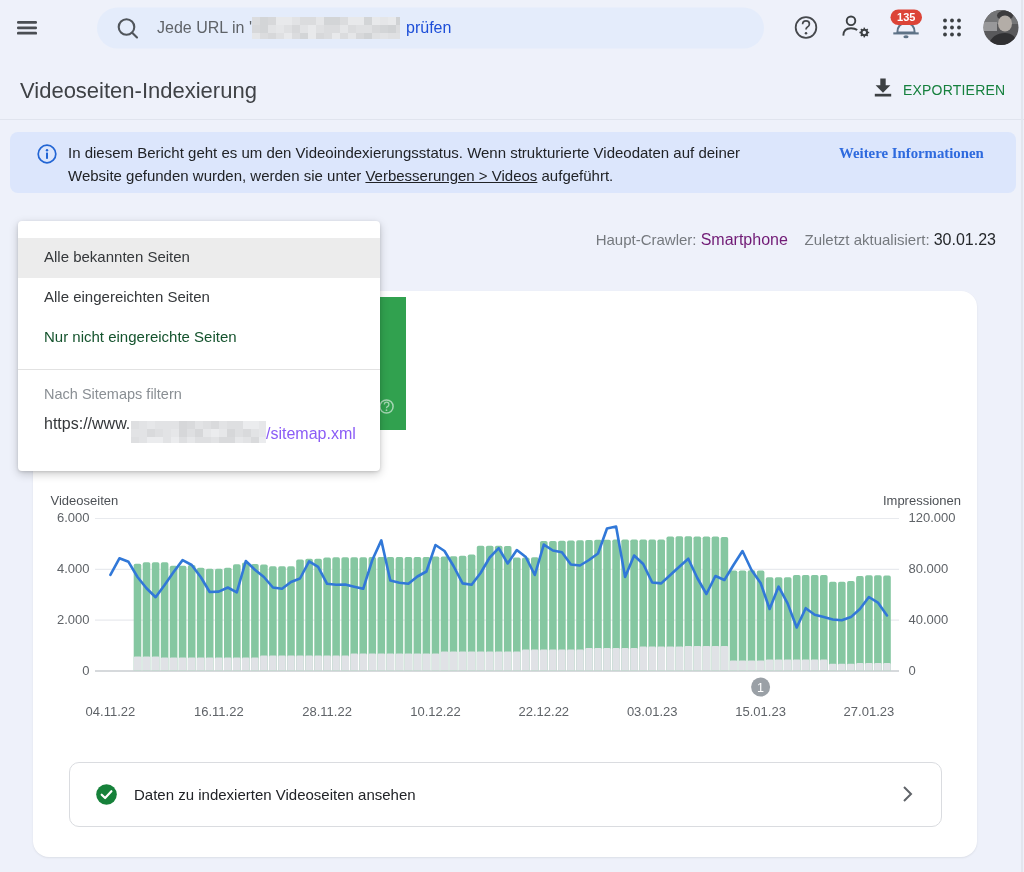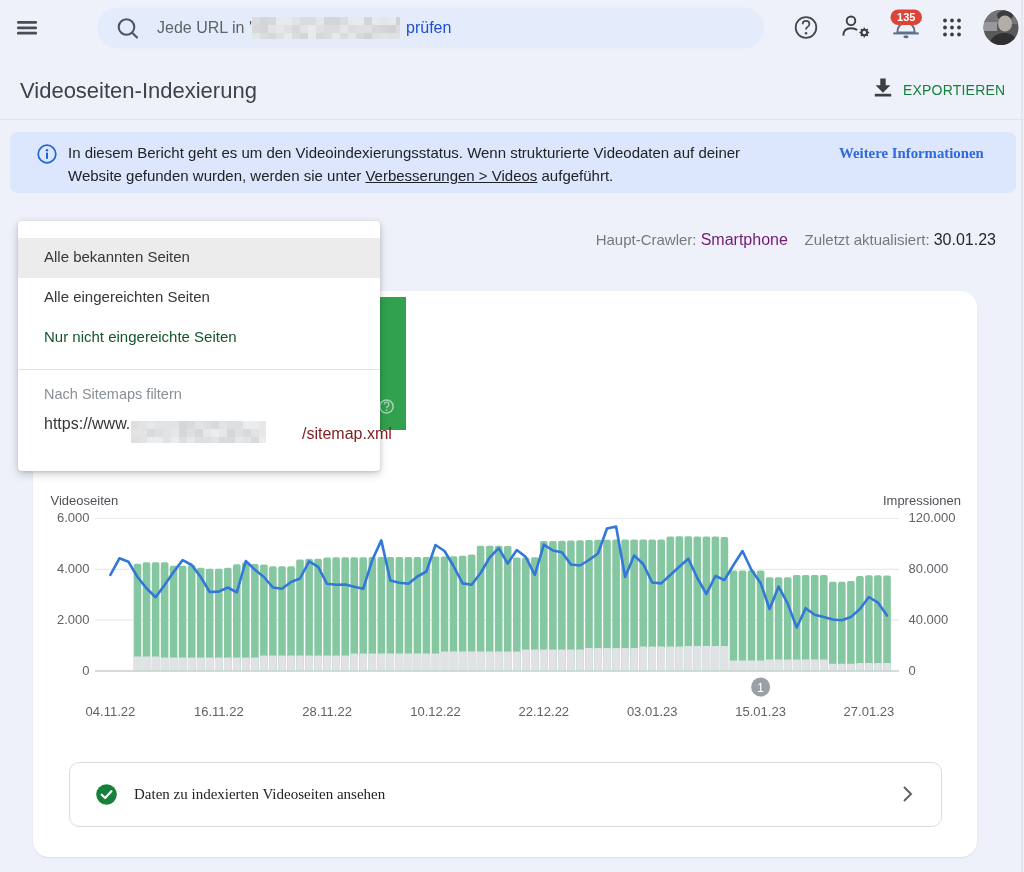--- a/index.html
+++ b/index.html
@@ -371,21 +371,21 @@
 <text x="961" y="504.8" font-size="13" fill="#4d5156" text-anchor="end">Impressionen</text>
 <circle cx="760.6" cy="687" r="9.5" fill="#9aa0a6"></circle>
 <text x="760.6" y="691.5" font-size="12.5" fill="#fff" text-anchor="middle">1</text>
 </svg>
 
 <div class="abs" style="left:69px;top:762px;width:873px;height:65px;border:1px solid #dadce0;border-radius:10px;background:#fff;"></div>
 <svg class="abs" style="left:96px;top:784px" width="21" height="21">
   <circle cx="10.5" cy="10.5" r="10.3" fill="#16813a"></circle>
   <polyline points="5.7,10.7 9.1,14 15.4,7.2" fill="none" stroke="#fff" stroke-width="2.2" stroke-linecap="round" stroke-linejoin="round"></polyline>
 </svg>
-<div class="abs" style="left:134px;top:786px;font-size:15px;color:#212327;font-family:Liberation Serif, serif;">Daten zu indexierten Videoseiten ansehen</div>
+<div class="abs" style="left:134px;top:786px;font-size:15px;color:#212327;">Daten zu indexierten Videoseiten ansehen</div>
 <svg class="abs" style="left:901px;top:785px" width="12" height="18">
   <polyline points="3,2 10,9 3,16" fill="none" stroke="#5f6368" stroke-width="2"></polyline>
 </svg>
 
 <div class="abs" style="left:18px;top:221px;width:362px;height:250px;background:#fff;border-radius:4px;box-shadow:0 3px 10px rgba(0,0,0,.2),0 1px 3px rgba(0,0,0,.12);"></div>
 <div class="abs" style="left:18px;top:238px;width:362px;height:40px;background:#ececec;"></div>
 <div class="abs" style="left:44px;top:248px;font-size:15px;color:#34373a;">Alle bekannten Seiten</div>
 <div class="abs" style="left:44px;top:288px;font-size:15px;color:#34373a;">Alle eingereichten Seiten</div>
 <div class="abs" style="left:44px;top:328px;font-size:15px;color:#14532d;">Nur nicht eingereichte Seiten</div>
 <div class="abs" style="left:18px;top:369px;width:362px;height:1px;background:#e2e2e2;"></div>
@@ -437,15 +437,15 @@
       <rect x="64" y="16" width="8" height="8" fill="#dedfe1"></rect>
       <rect x="72" y="16" width="8" height="8" fill="#dedfe1"></rect>
       <rect x="80" y="16" width="8" height="8" fill="#e2e3e5"></rect>
       <rect x="88" y="16" width="8" height="8" fill="#d9dadc"></rect>
       <rect x="96" y="16" width="8" height="8" fill="#d9dadc"></rect>
       <rect x="104" y="16" width="8" height="8" fill="#e6e7e9"></rect>
       <rect x="112" y="16" width="8" height="8" fill="#e2e3e5"></rect>
       <rect x="120" y="16" width="8" height="8" fill="#d9dadc"></rect>
       <rect x="128" y="16" width="8" height="8" fill="#ebecee"></rect>
     </svg></div>
-<div class="abs" style="left:266px;top:424.5px;font-size:16px;color:#7f1d1d;padding-left:36px;">/sitemap.xml</div>
+<div class="abs" style="left:266px;top:424.5px;font-size:16px;color:#8b5cf6;">/sitemap.xml</div>
 
 <div class="abs" style="left:1021px;top:0;width:2px;height:872px;background:#e3e6ee;"></div>
 
 </body></html>

